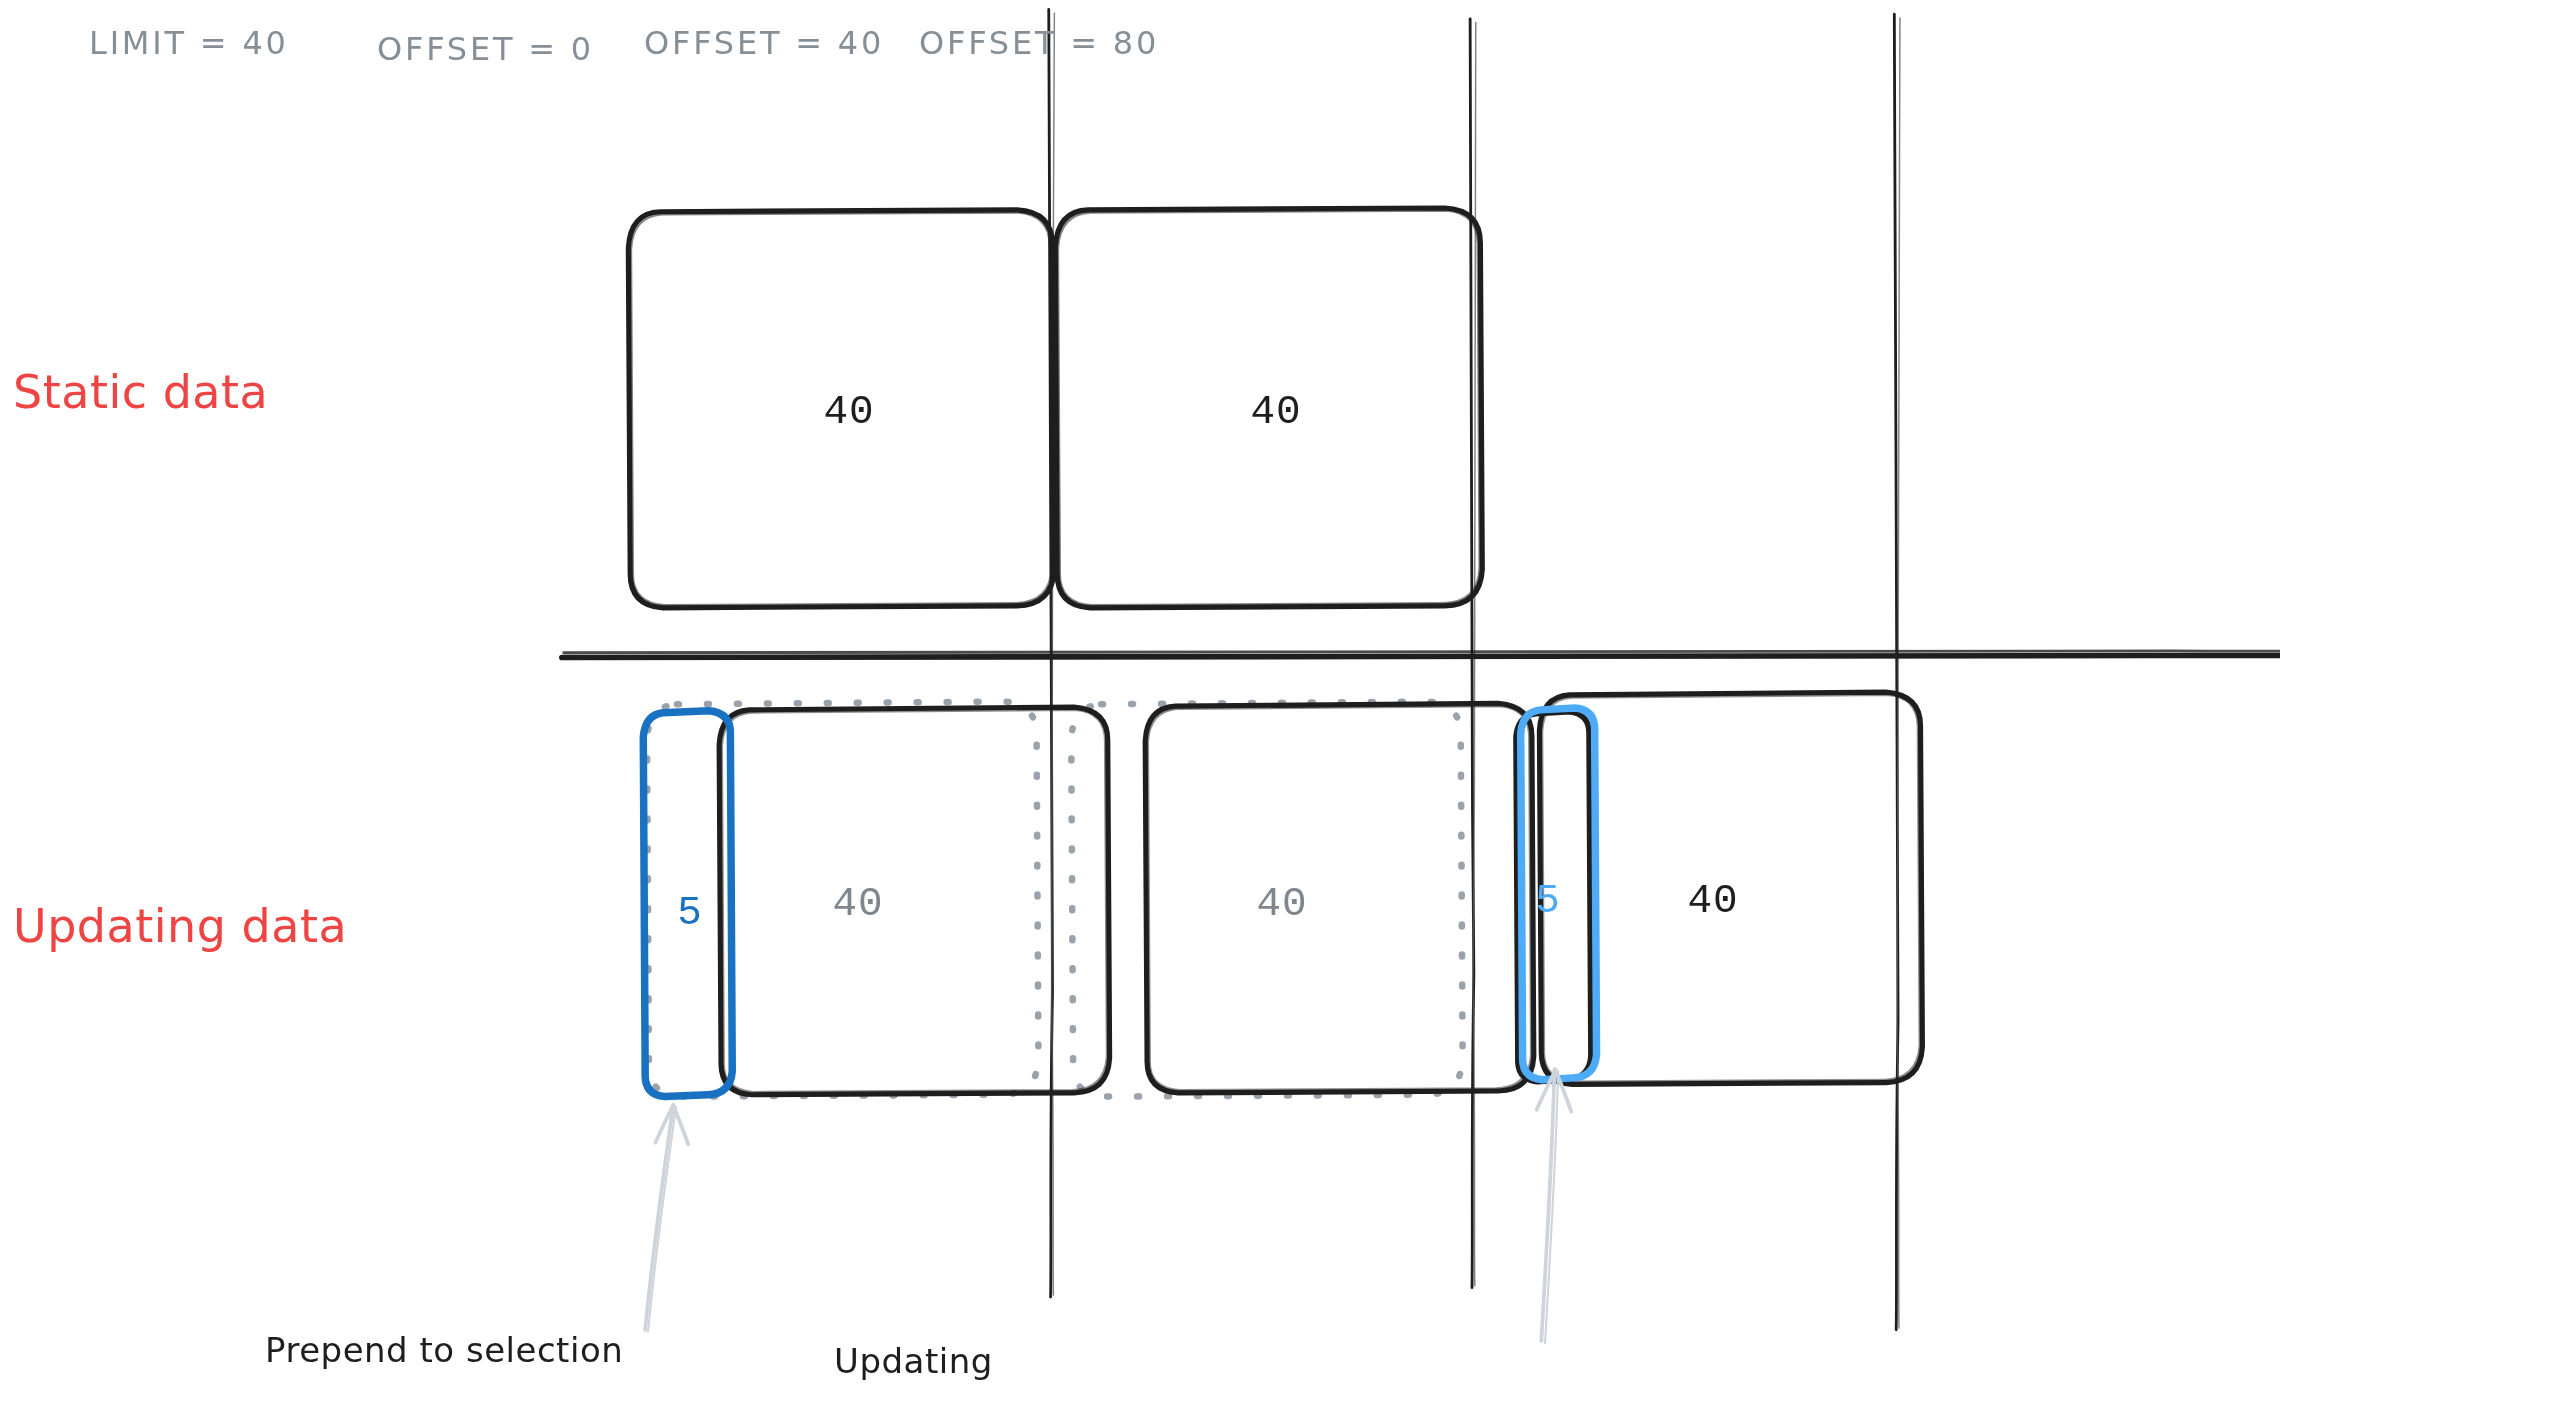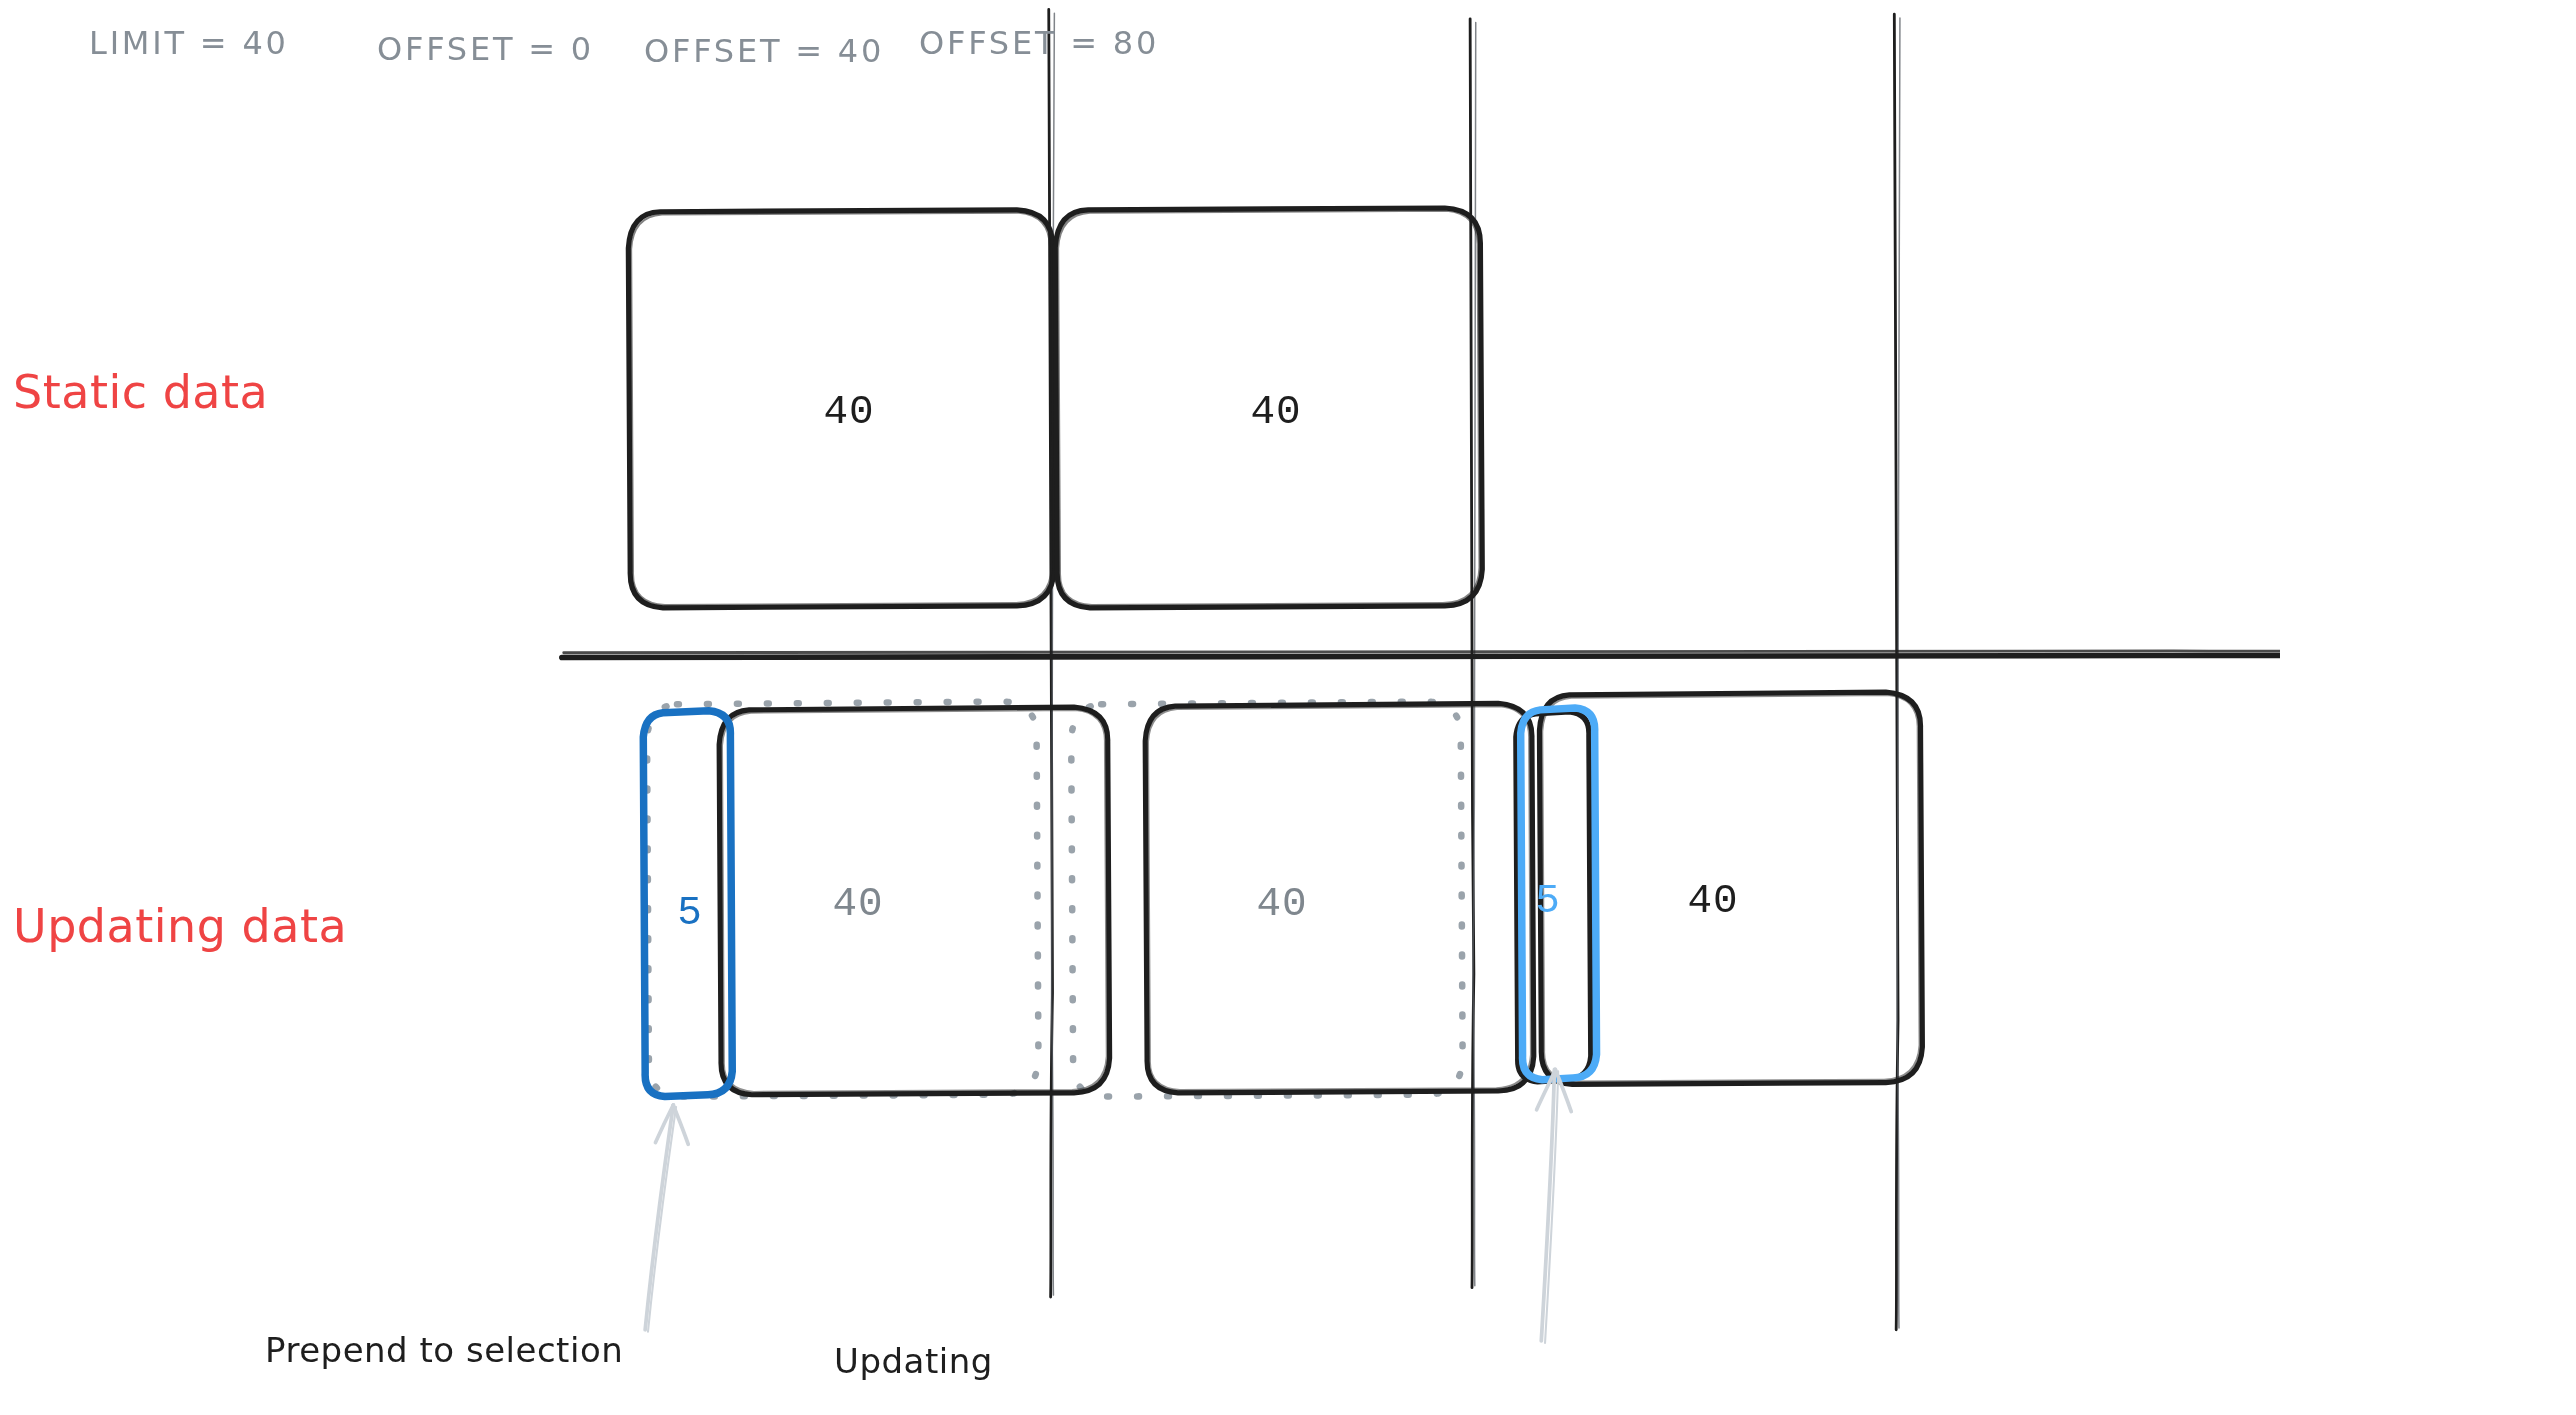--- a/index.html
+++ b/index.html
@@ -155,21 +155,21 @@
       <path d="M1646 1432 C1652 1330 1658 1230 1660 1142" stroke="#ced4da" stroke-width="4" fill="none" stroke-linecap="round"></path>
       <path d="M1650 1434 C1656 1332 1662 1232 1664 1144" stroke="#ced4da" stroke-width="2.2" fill="none" stroke-linecap="round"></path>
       <path d="M1641 1185 C1650 1165 1657 1152 1661 1142" stroke="#ced4da" stroke-width="4" fill="none" stroke-linecap="round"></path>
       <path d="M1678 1187 C1671 1167 1665 1152 1661 1142" stroke="#ced4da" stroke-width="4" fill="none" stroke-linecap="round"></path>
     </g>
 
   </svg>
 
   <div class="hand-label col-header" style="left:89px; top:24px;">LIMIT = 40</div>
   <div class="hand-label col-header" style="left:377px; top:24px;margin-top:6px;">OFFSET = 0</div>
-  <div class="hand-label col-header" style="left:644px; top:24px;margin-top:8px;">OFFSET = 40</div>
+  <div class="hand-label col-header" style="left:644px; top:24px;">OFFSET = 40</div>
   <div class="hand-label col-header" style="left:888px; top:24px;margin-left:31px;">OFFSET = 80</div>
 
   <div class="hand-label row-label" style="left:13px; top:365px;">Static data</div>
   <div class="hand-label row-label" style="left:13px; top:899px;">Updating data</div>
 
   <div class="box-value v-black" style="left:849px; top:412px;">40</div>
   <div class="box-value v-black" style="left:1276px; top:412px;">40</div>
 
   <div class="box-value v-blue-d" style="left:690px; top:913px;">5</div>
   <div class="box-value v-gray" style="left:858px; top:904px;">40</div>

